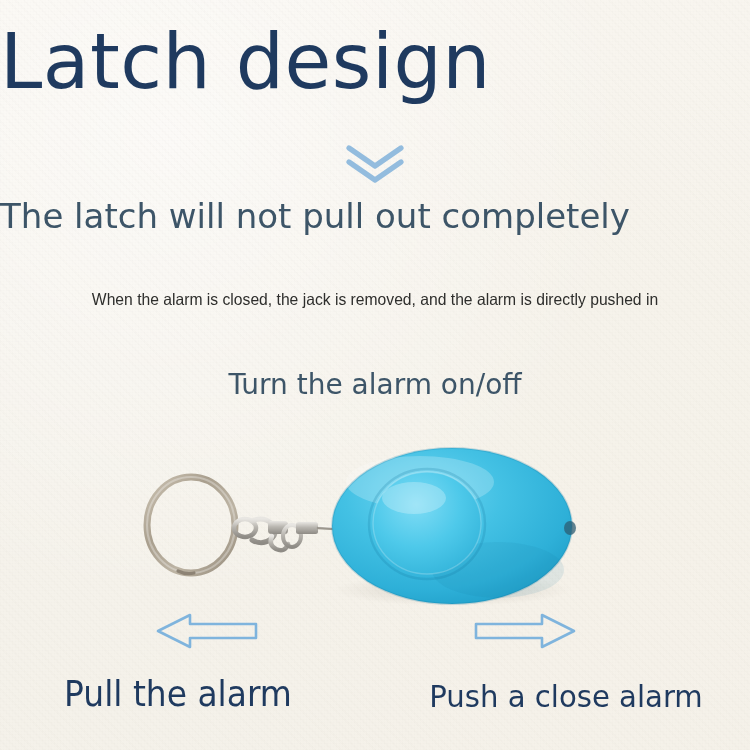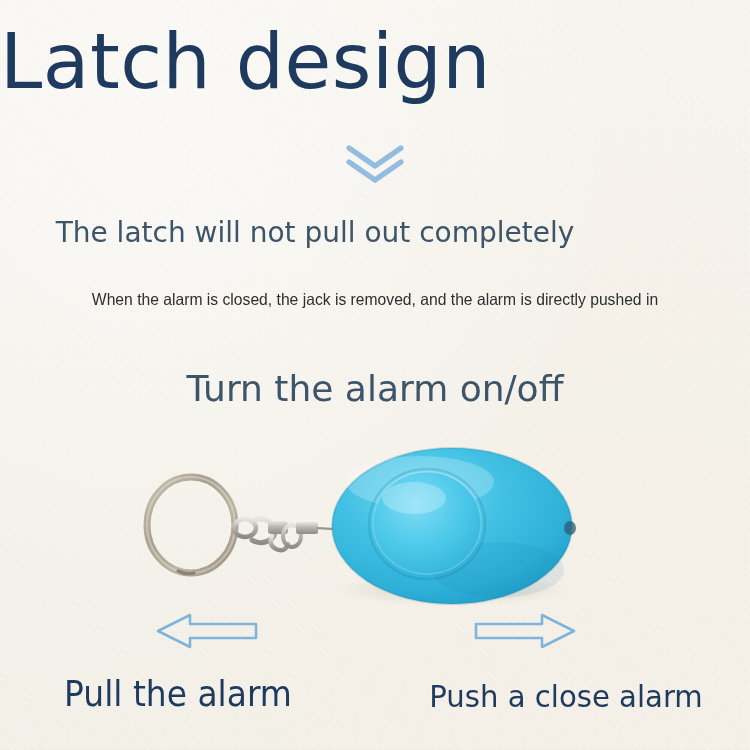--- a/index.html
+++ b/index.html
@@ -55,25 +55,25 @@
 
   #chevrons {
     top: 138px;
     left: 0;
     width: 750px;
     display: flex;
     justify-content: center;
   }
 
   #subtitle {
-    top: 216px;
+    top: 196px;
     left: 0;
     width: 630px;
     text-align: center;
-    font-size: 28px;
+    font-size: 34px;
     font-weight: 400;
     color: #3d5568;
     font-family: "DejaVu Sans", sans-serif;
   }
 
   #caption {
     top: 290px;
     left: 0;
     width: 750px;
     text-align: center;
@@ -82,21 +82,21 @@
     color: #2e2e2c;
     font-family: "Liberation Sans", sans-serif;
     transform: scaleX(0.95);
   }
 
   #section-heading {
     top: 368px;
     left: 0;
     width: 750px;
     text-align: center;
-    font-size: 36px;
+    font-size: 28px;
     font-weight: 400;
     color: #3d5568;
     font-family: "DejaVu Sans", sans-serif;
   }
 
   
   #product {
     top: 438px;
     left: 0;
     width: 750px;

